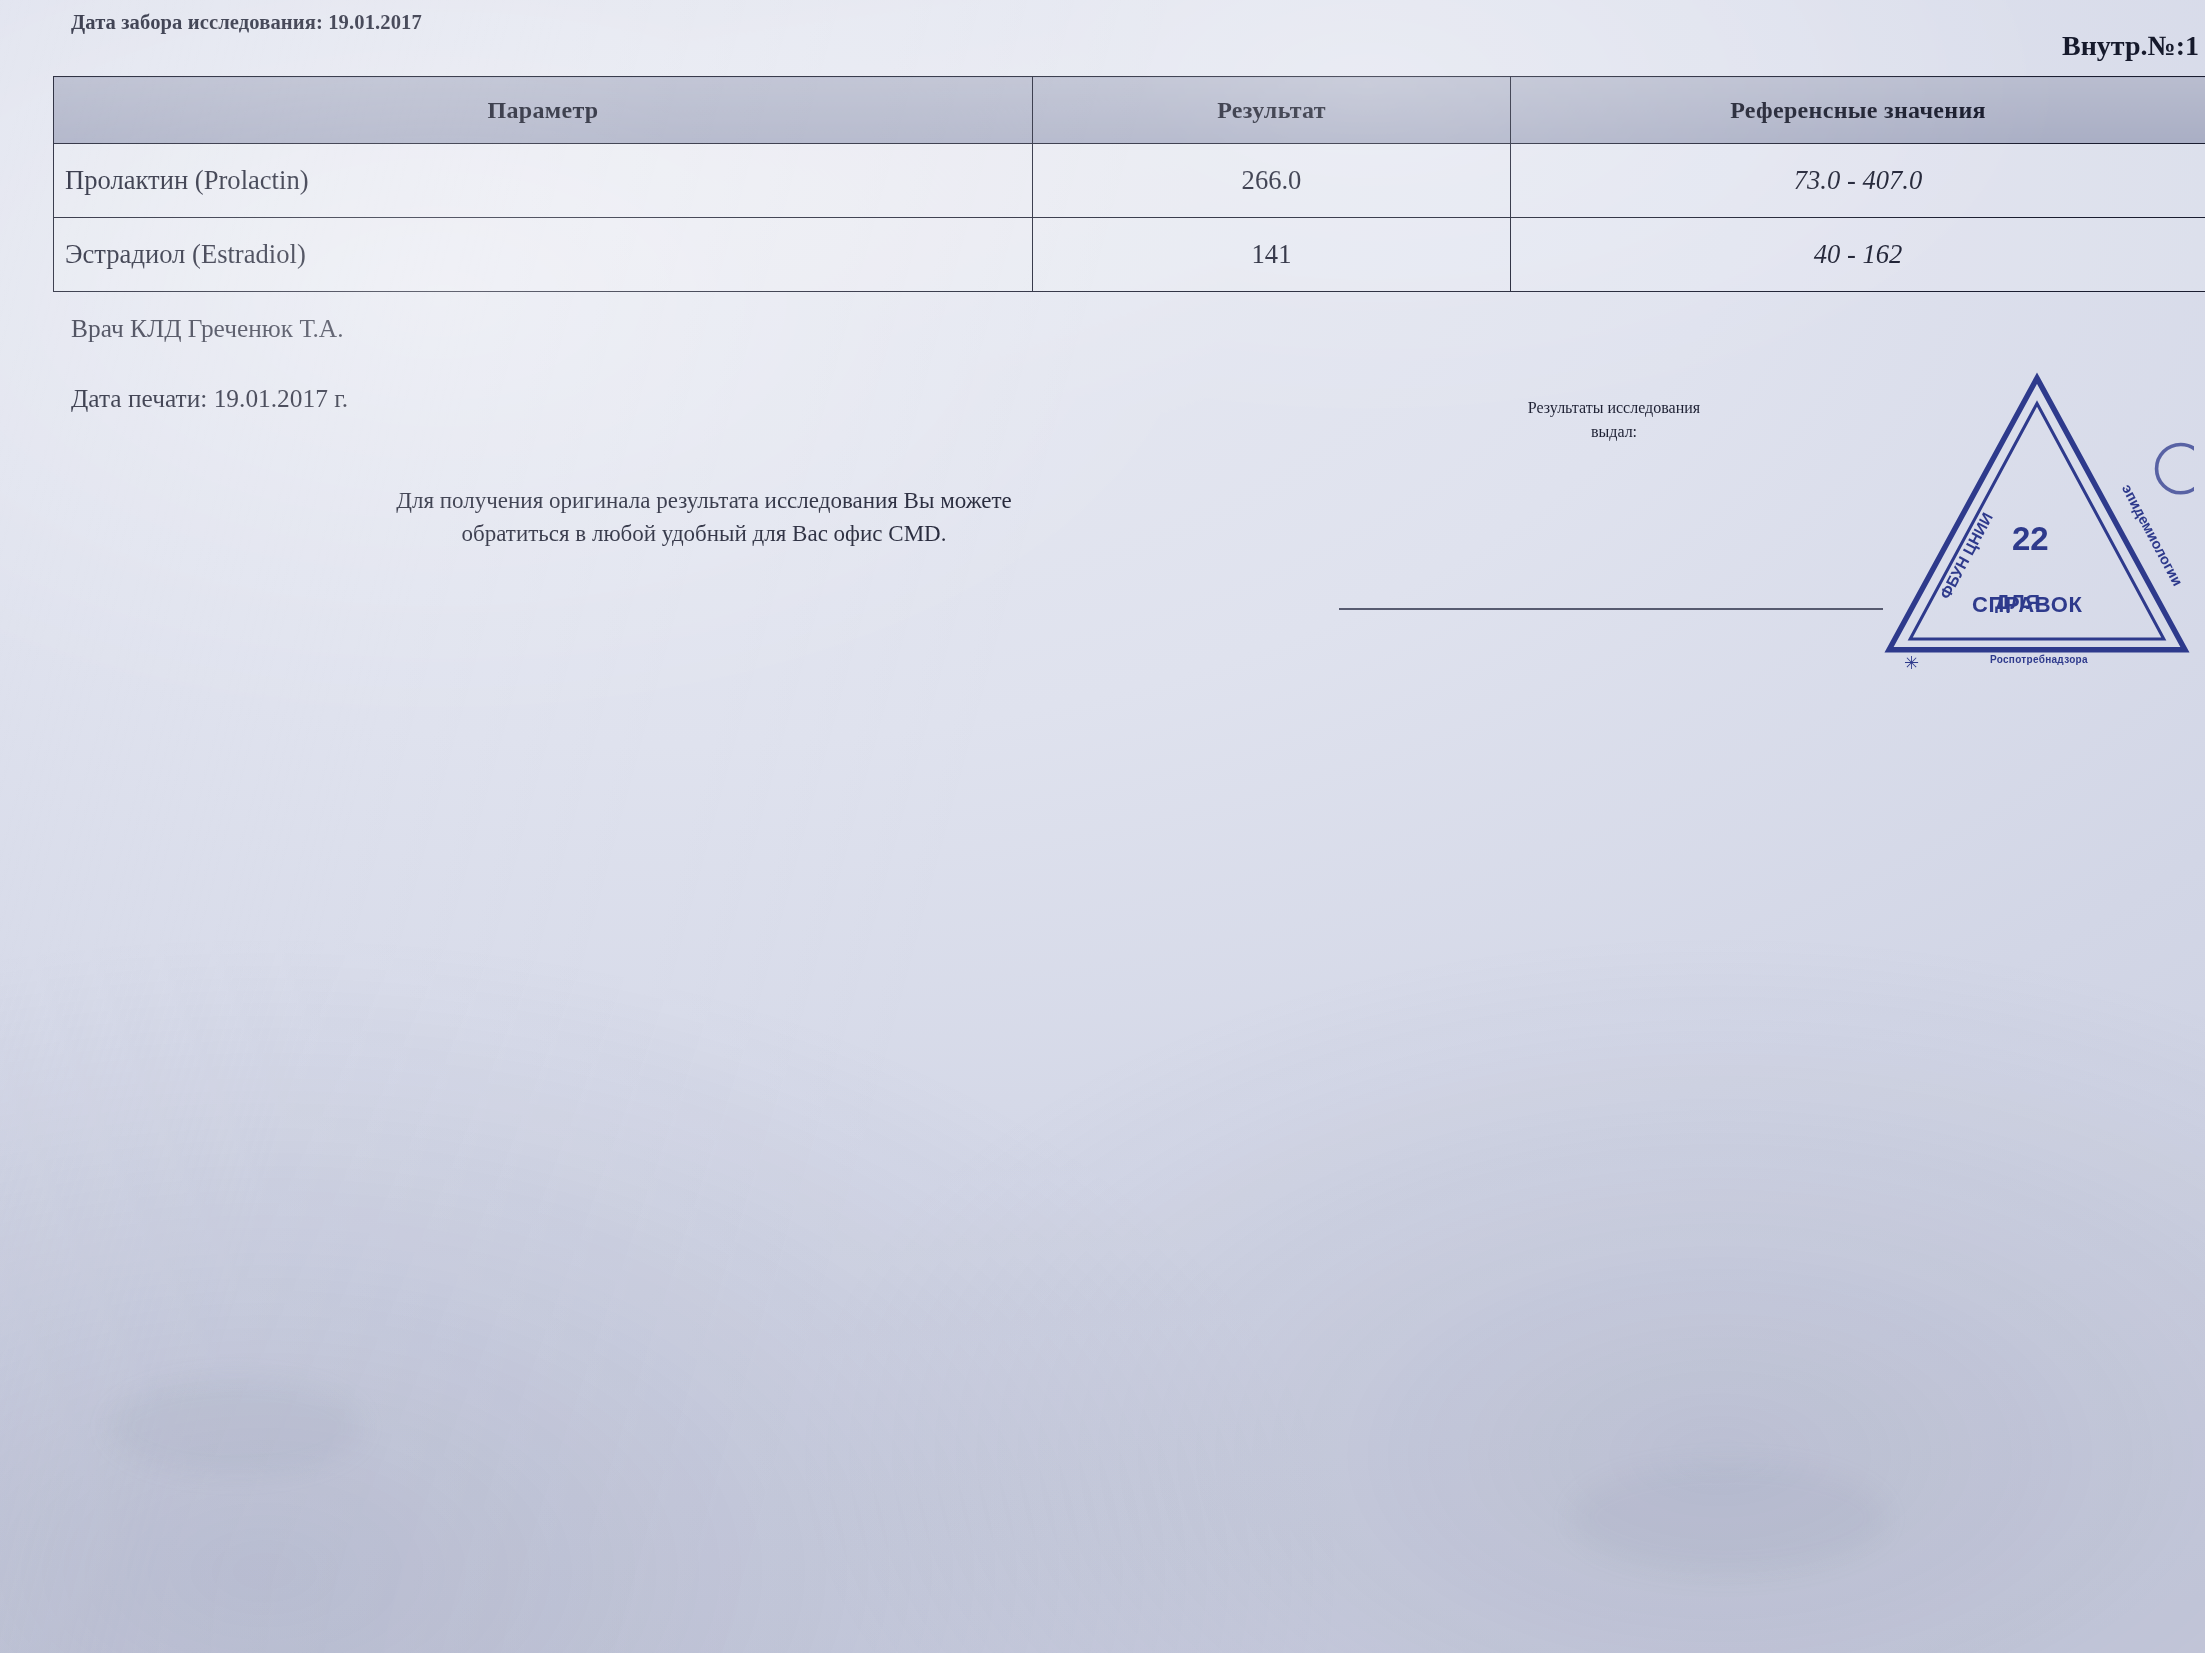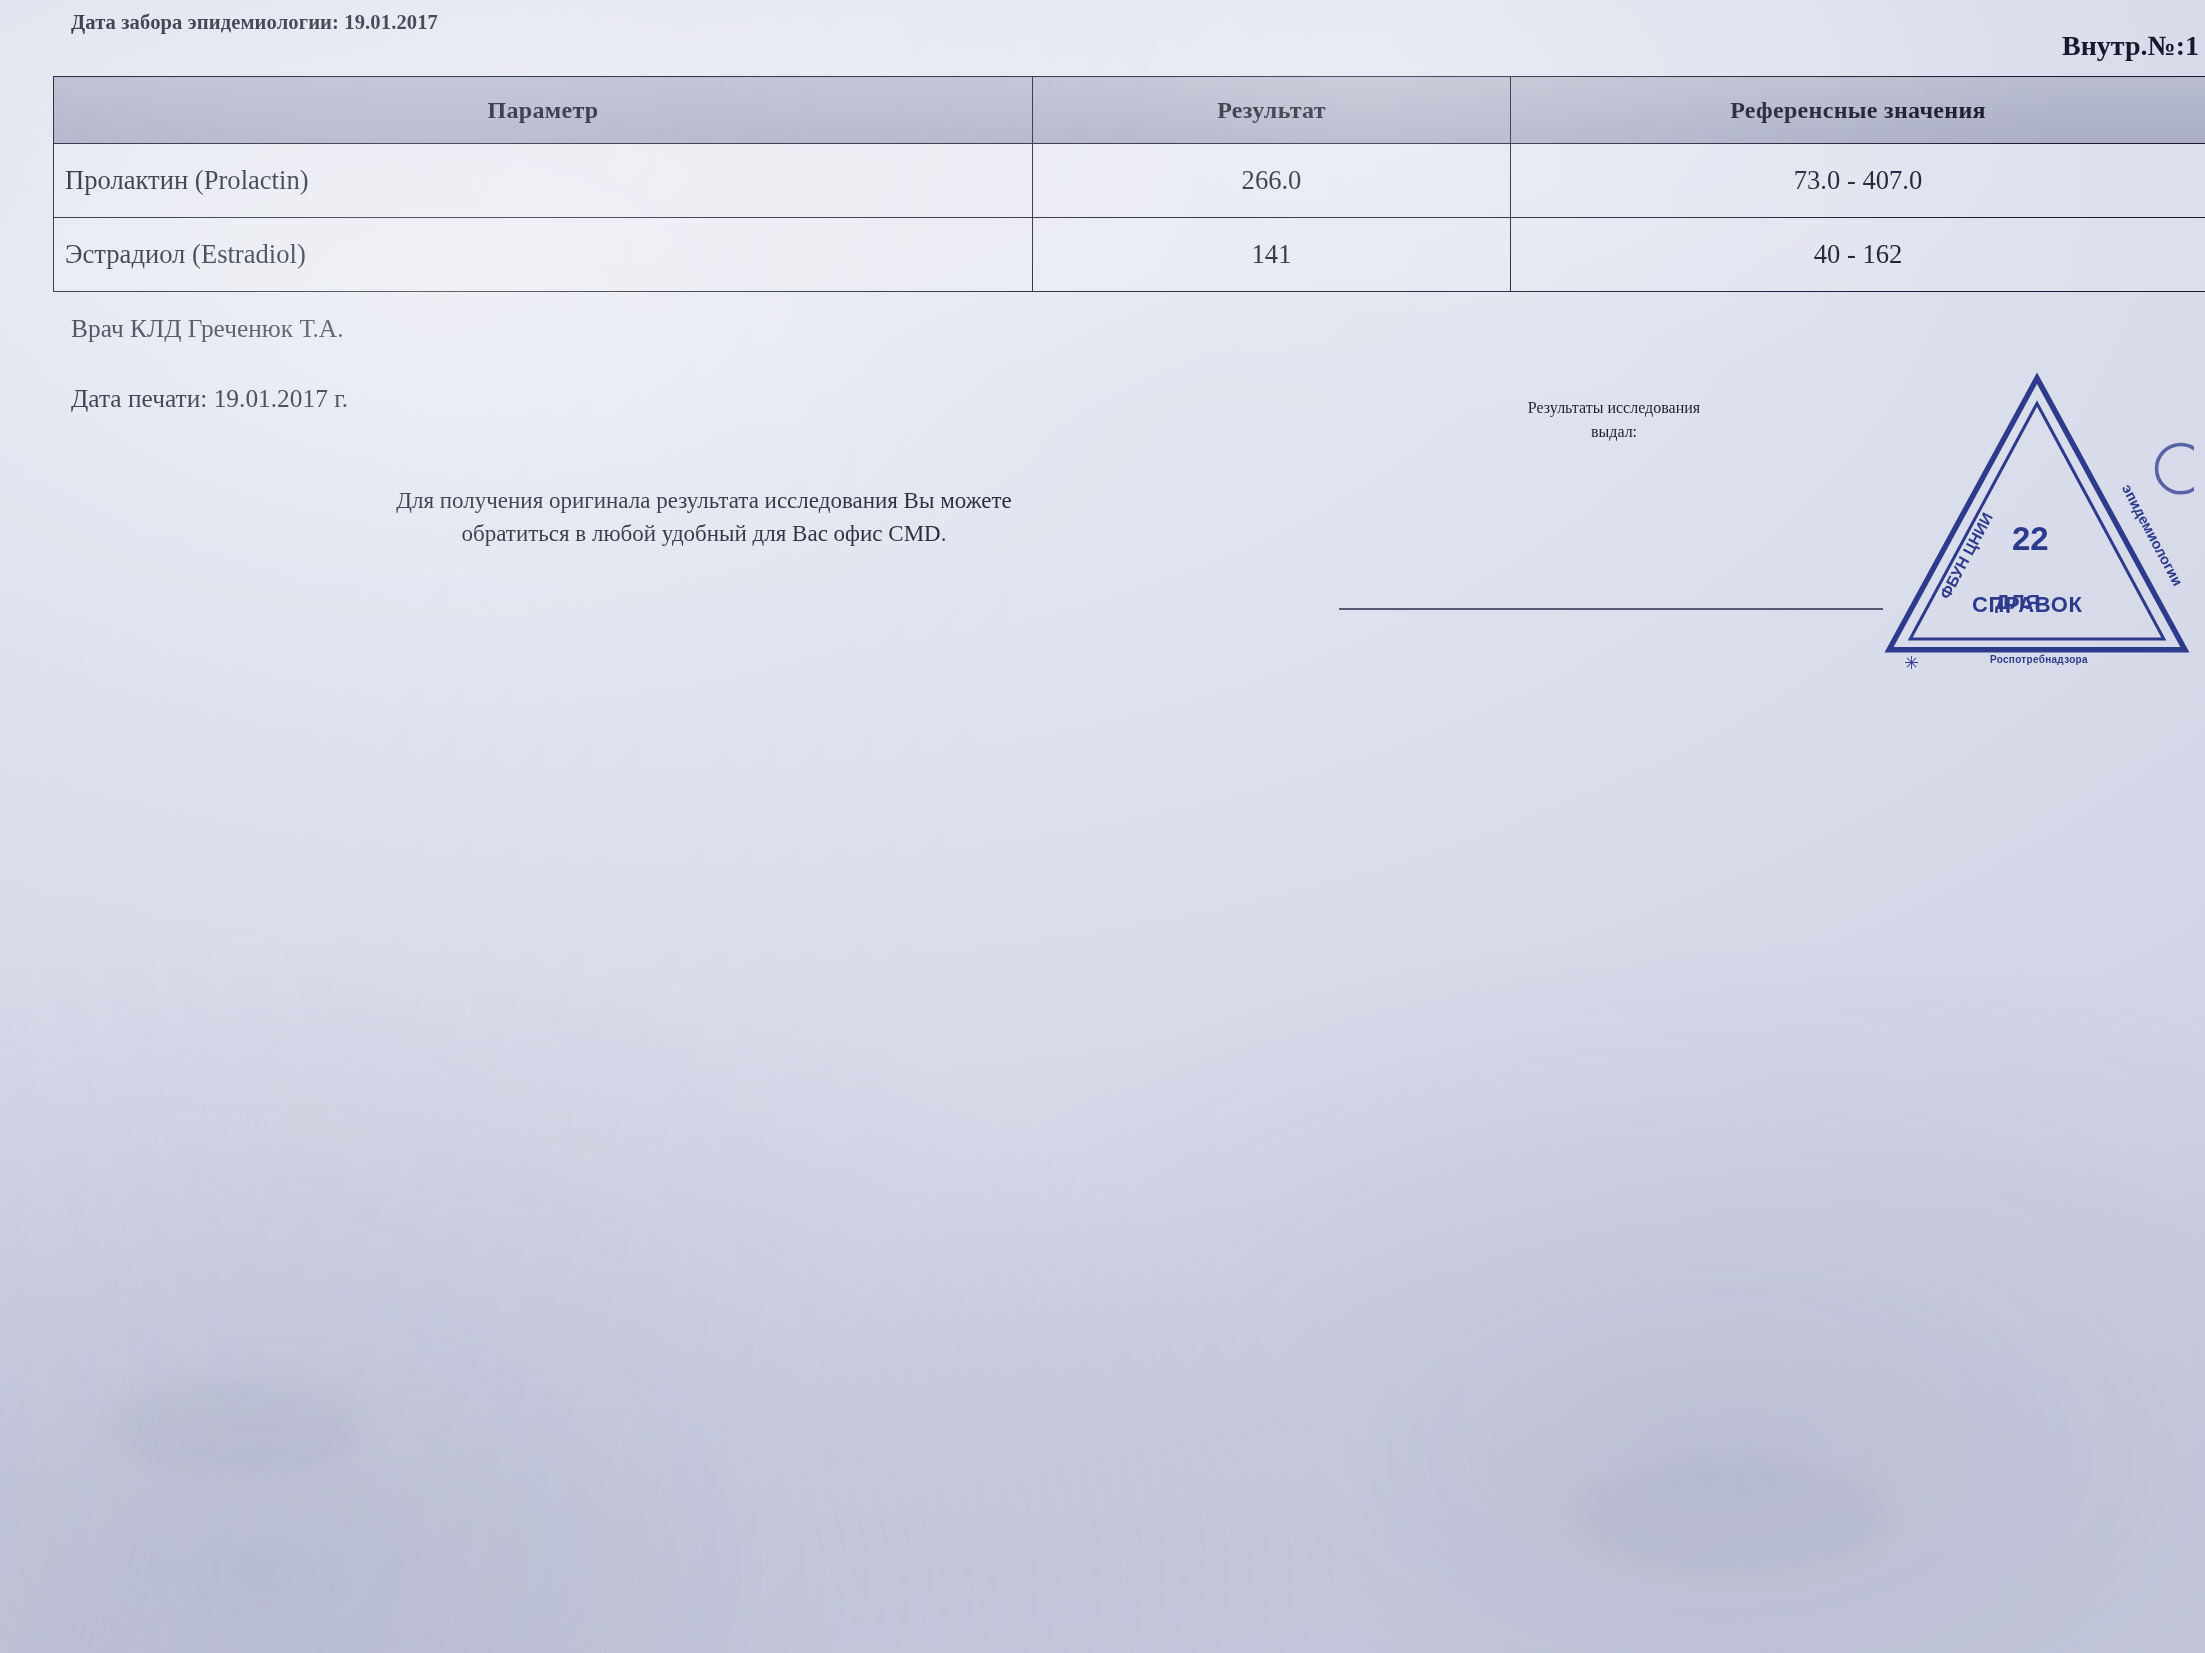--- a/index.html
+++ b/index.html
@@ -106,20 +106,21 @@
     padding-left: 11px !important;
     font-size: 28px;
   }
   .td-result {
     text-align: center;
     font-size: 30px;
   }
   .td-ref {
     text-align: center;
     font-size: 26.6px;
+    font-style: italic;
   }
 
   
   .doctor {
     position: absolute;
     left: 71px;
     top: 314px;
     font-size: 25.4px;
     white-space: nowrap;
     opacity: 0.9;
@@ -252,21 +253,21 @@
 </style>
 </head>
 <body>
 
 <div class="page">
 
   <div class="blotch" style="left:109px; top:1378px; width:254px; height:97px;"></div>
   <div class="blotch" style="left:1572px; top:1463px; width:314px; height:109px;"></div>
 
   <div class="sample-date">
-    <span>Дата забора эпидемиологии:</span>
+    <span>Дата забора исследования:</span>
     <span class="val">19.01.2017</span>
   </div>
 
   <div class="inner-no">Внутр.№:1</div>
 
   <table class="table">
     <colgroup>
       <col class="c1">
         <col class="c2">
         <col class="c3">

